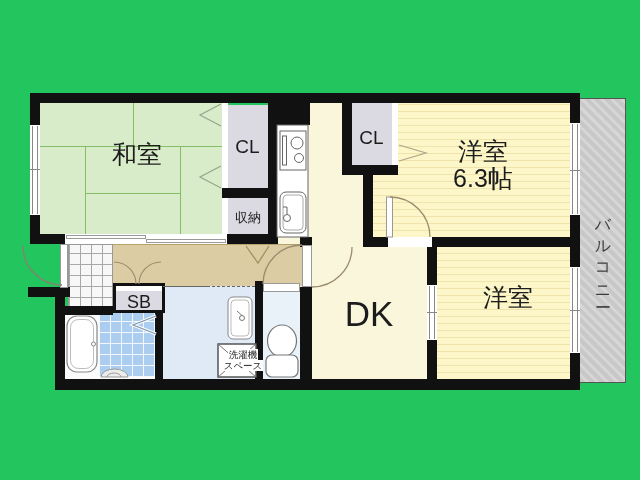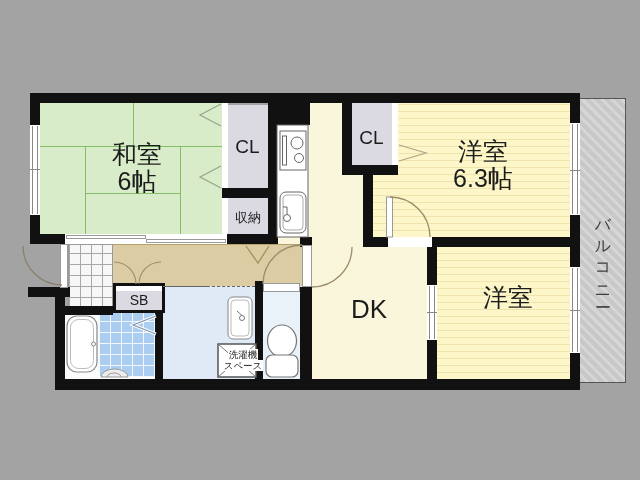--- a/index.html
+++ b/index.html
@@ -1,17 +1,17 @@
 <!DOCTYPE html>
 <html><head>
 <meta charset="utf-8">
 <style>
   html,body{margin:0;padding:0;background:#fff;}
   body{font-family:"Liberation Sans","DejaVu Sans",sans-serif;}
-  #plan{position:relative;width:640px;height:480px;background:#a3a3a3;overflow:hidden;}
+  #plan{position:relative;width:640px;height:480px;background:#22c55e;overflow:hidden;}
   #plan *{box-sizing:border-box;}
   .abs{position:absolute;}
   .wall{position:absolute;background:#111;}
   
   .tatami{position:absolute;background:#d9ecca;overflow:hidden;}
   .tline{position:absolute;background:#84bf68;}
   .yellow{position:absolute;background:#fdf6c8;
     background-image:repeating-linear-gradient(0deg,transparent 0 6px,#efe4ab 6px 7px);}
   .cream{position:absolute;background:#faf6dc;}
   .tan{position:absolute;background:#dccca4;border-top:1px solid #b3a26e;}
@@ -29,24 +29,24 @@
   .balcony{position:absolute;background:repeating-linear-gradient(45deg,#c8c8c8 0 4px,#d6d6d6 4px 7px);
     border-top:1px solid #555;border-right:1px solid #555;border-bottom:1px solid #555;}
   
   .win{position:absolute;background:#fff;}
   .vline{position:absolute;width:1px;top:1px;bottom:1px;background:#888;}
   .hline{position:absolute;height:1px;left:0;right:0;background:#888;}
   .panel{position:absolute;background:#fff;border:1px solid #999;}
   
   .lbl{position:absolute;color:#1c1c1c;text-align:center;white-space:nowrap;}
   .room-lbl{font-size:25px;line-height:27px;}
-  .dk-lbl{font-size:26px;}
+  .dk-lbl{font-size:35px;}
   .cl-lbl{font-size:19px;}
   .shuno-lbl{font-size:13px;}
-  .sb-lbl{font-size:14px;}
+  .sb-lbl{font-size:18px;}
   .laundry-lbl{font-size:9.5px;line-height:11px;}
   .laundry-lbl span{background:#fff;padding:0 1px;}
   .balcony-lbl{writing-mode:vertical-rl;font-size:16px;letter-spacing:5px;color:#3d3d3d;}
   svg.overlay{position:absolute;left:0;top:0;pointer-events:none;}
 </style>
 </head>
 <body>
 
 <div id="plan">
 
@@ -187,21 +187,20 @@
     <polyline points="221,104 200,115 221,126" fill="none" stroke="#97a38e" stroke-width="1.2"></polyline>
     <polyline points="221,166 200,177 221,188" fill="none" stroke="#97a38e" stroke-width="1.2"></polyline>
     <polyline points="399,145 426,153 399,161" fill="none" stroke="#b0a58a" stroke-width="1.2"></polyline>
     <polyline points="246,246 258,263 269,246" fill="none" stroke="#a1905f" stroke-width="1.3"></polyline>
     <polyline points="156,316 133,325 156,334" fill="none" stroke="#ffffff" stroke-width="3"></polyline>
     <polyline points="156,316 133,325 156,334" fill="none" stroke="#7f95ab" stroke-width="1.2"></polyline>
   </svg>
 
   <div class="lbl room-lbl" style="left:77px;top:141px;width:120px;">
     <div>和室</div>
-    <div>6帖</div>
   </div>
   <div class="lbl room-lbl" style="left:423px;top:138px;width:120px;">
     <div>洋室</div>
     <div>6.3帖</div>
   </div>
   <div class="lbl room-lbl" style="left:448px;top:284px;width:120px;">
     <div>洋室</div>
   </div>
   <div class="lbl dk-lbl" style="left:338px;top:294px;width:62px;">DK</div>
   <div class="lbl cl-lbl" style="left:227px;top:136px;width:41px;">CL</div>

